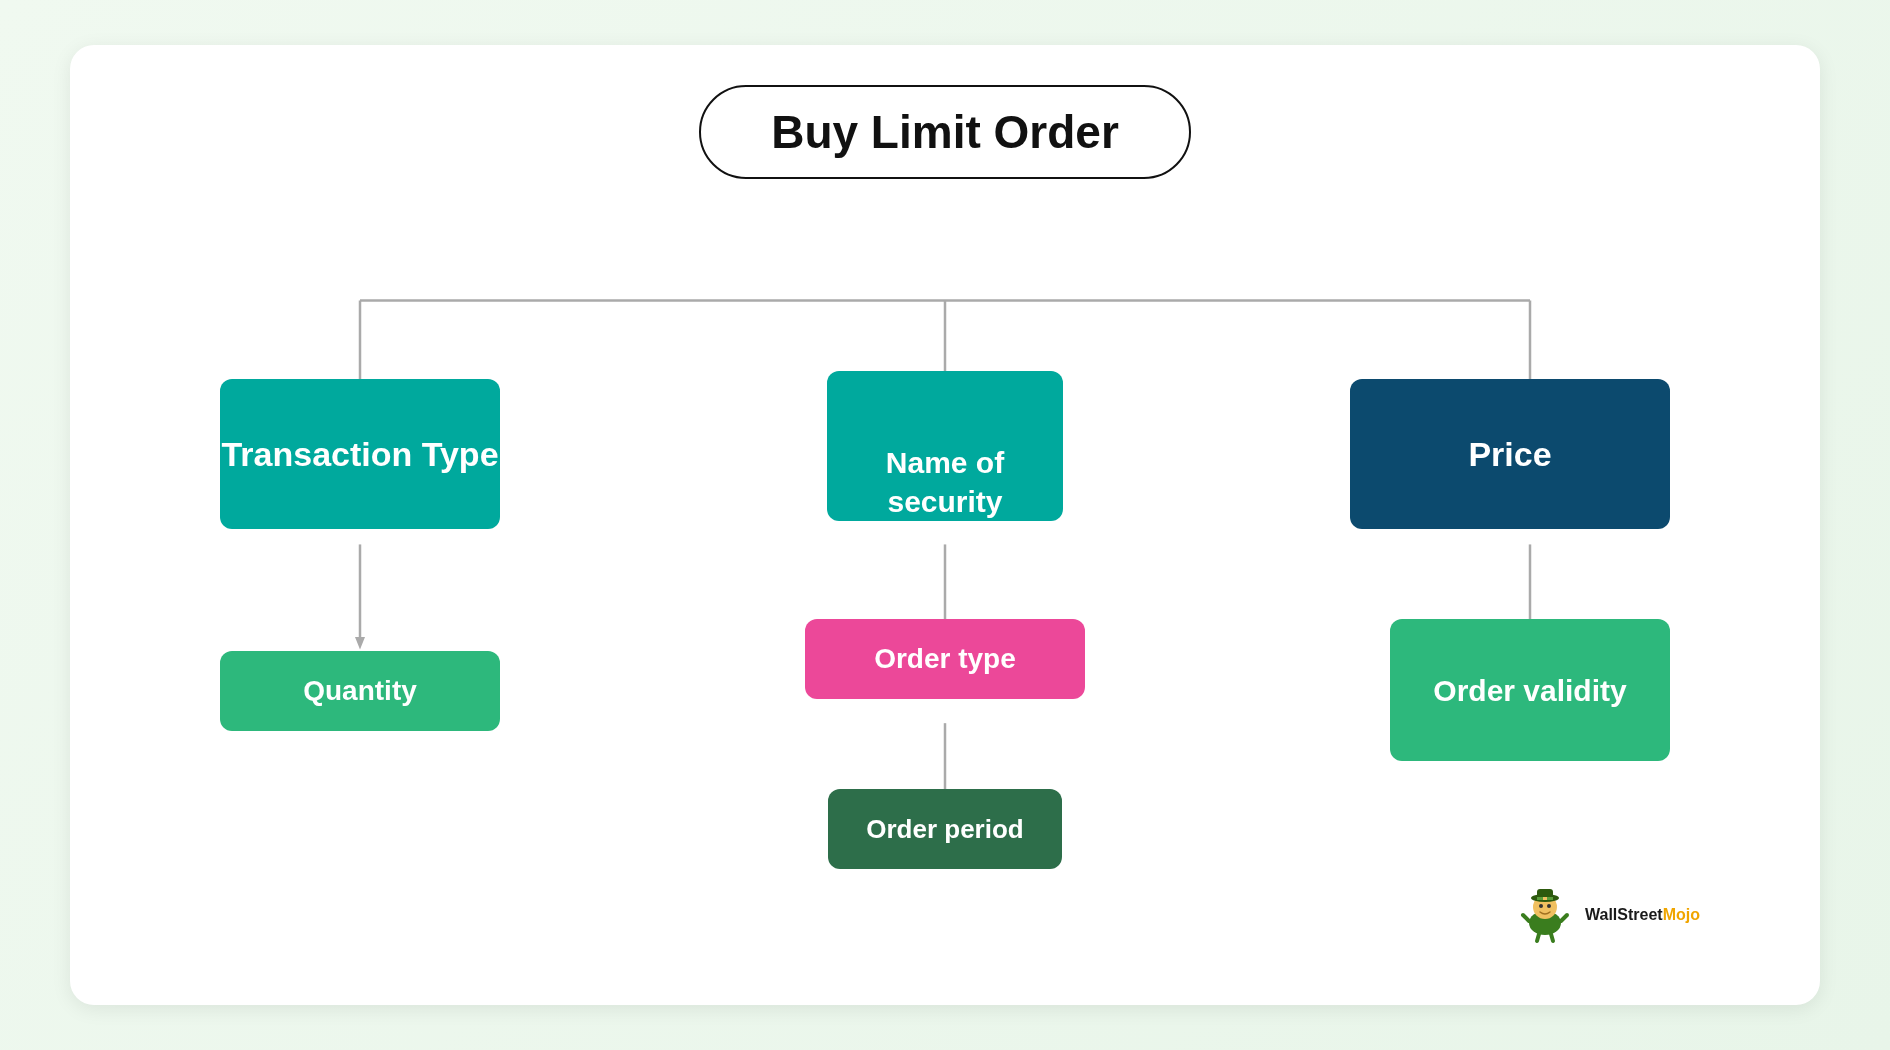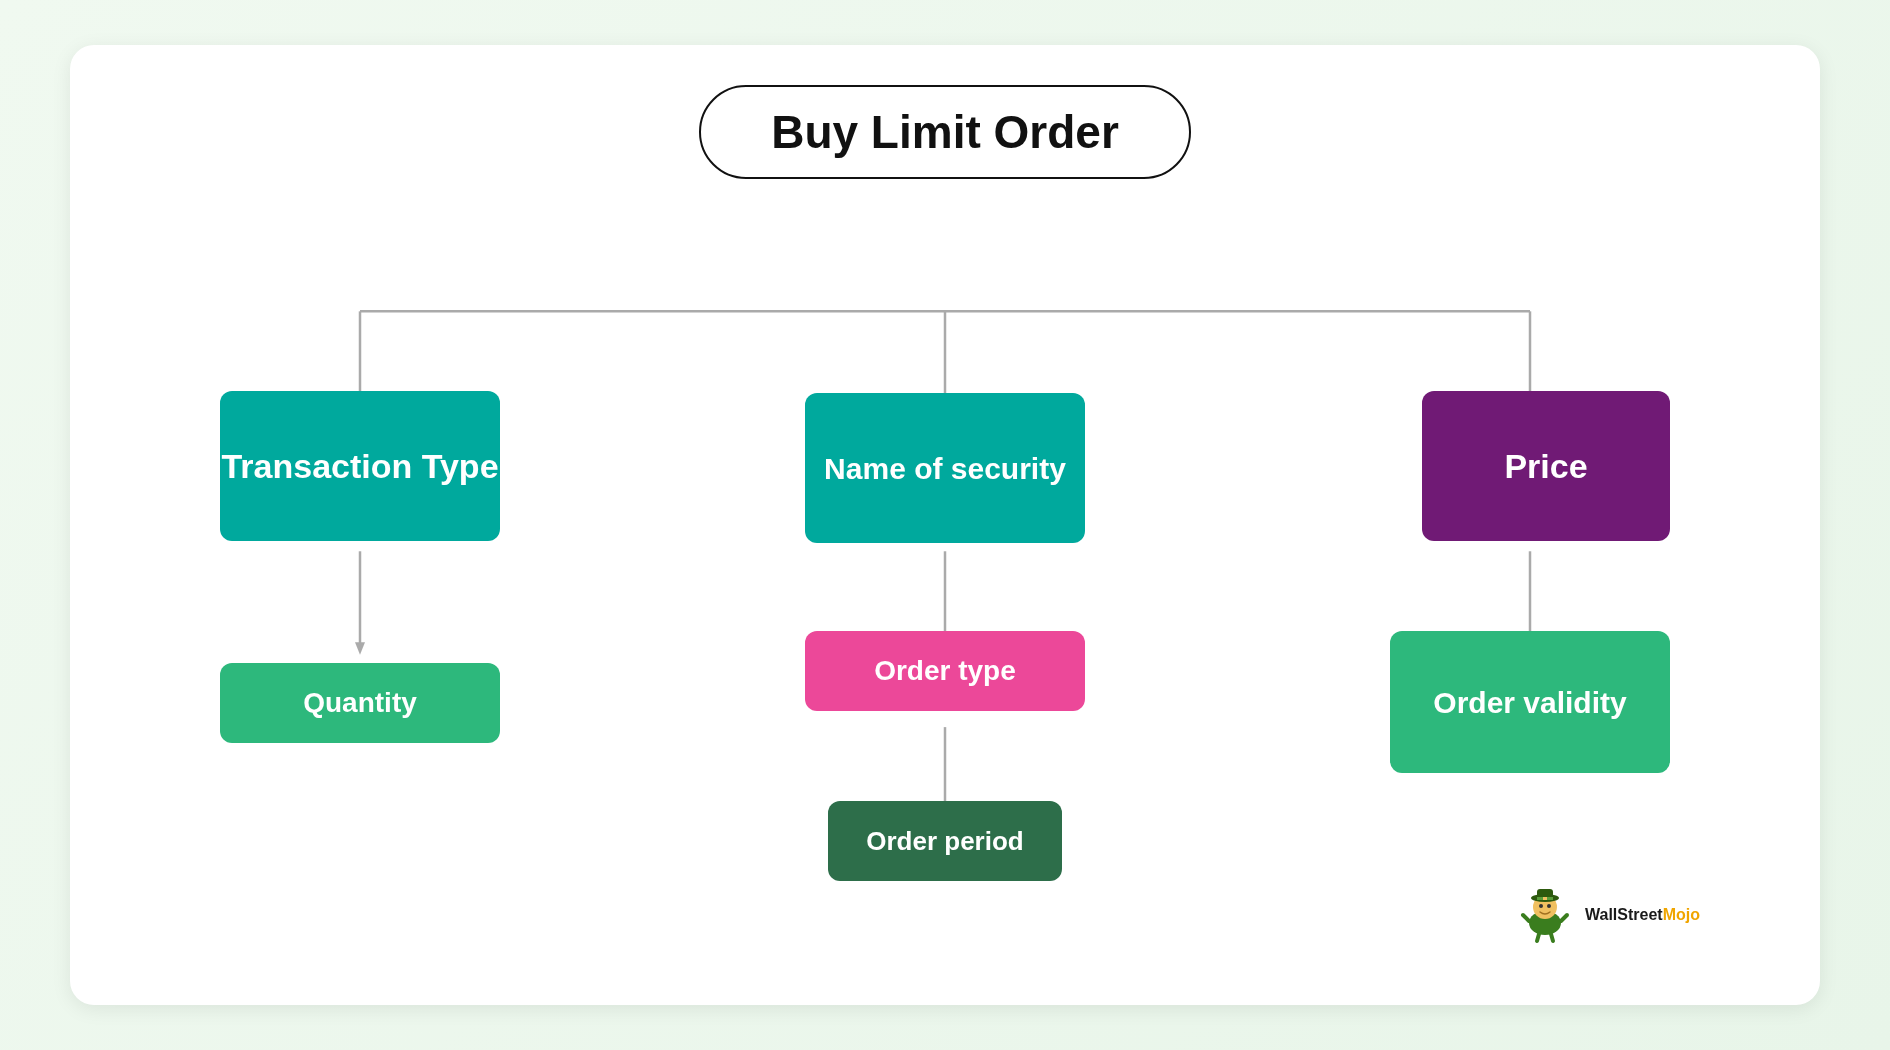--- a/index.html
+++ b/index.html
@@ -19,21 +19,20 @@
       background: white;
       border-radius: 24px;
       width: 1750px;
       height: 960px;
       position: relative;
       display: flex;
       flex-direction: column;
       align-items: center;
       padding: 40px 60px;
       box-shadow: 0 4px 20px rgba(0,0,0,0.08);
-      gap: 12px;
     }
 
     
     .title-box {
       border: 2.5px solid #111;
       border-radius: 50px;
       padding: 18px 70px;
       margin-bottom: 50px;
     }
     .title-text {
@@ -99,27 +98,28 @@
       height: 80px;
       font-size: 28px;
       left: 90px;
       top: 390px;
       margin-top: 32px;
     }
 
     
     .node-security {
       background: #00a99d;
-      width: 280px;
+      width: 236px;
       height: 150px;
       font-size: 30px;
       line-height: 1.3;
       left: 50%;
       transform: translateX(-50%);
-      top: 152px;
+      top: 142px;
+      align-items: flex-end;
     }
 
     .node-ordertype {
       background: #ec4899;
       width: 280px;
       height: 80px;
       font-size: 28px;
       left: 50%;
       transform: translateX(-50%);
       top: 390px;
@@ -130,22 +130,22 @@
       width: 234px;
       height: 80px;
       font-size: 26px;
       left: 50%;
       transform: translateX(-50%);
       top: 560px;
     }
 
     
     .node-price {
-      background: #701a75;
-      width: 248px;
+      background: #0c4a6e;
+      width: 320px;
       height: 150px;
       font-size: 34px;
       right: 90px;
       top: 150px;
     }
 
     .node-ordervalidity {
       background: #2db87c;
       width: 280px;
       height: 142px;

